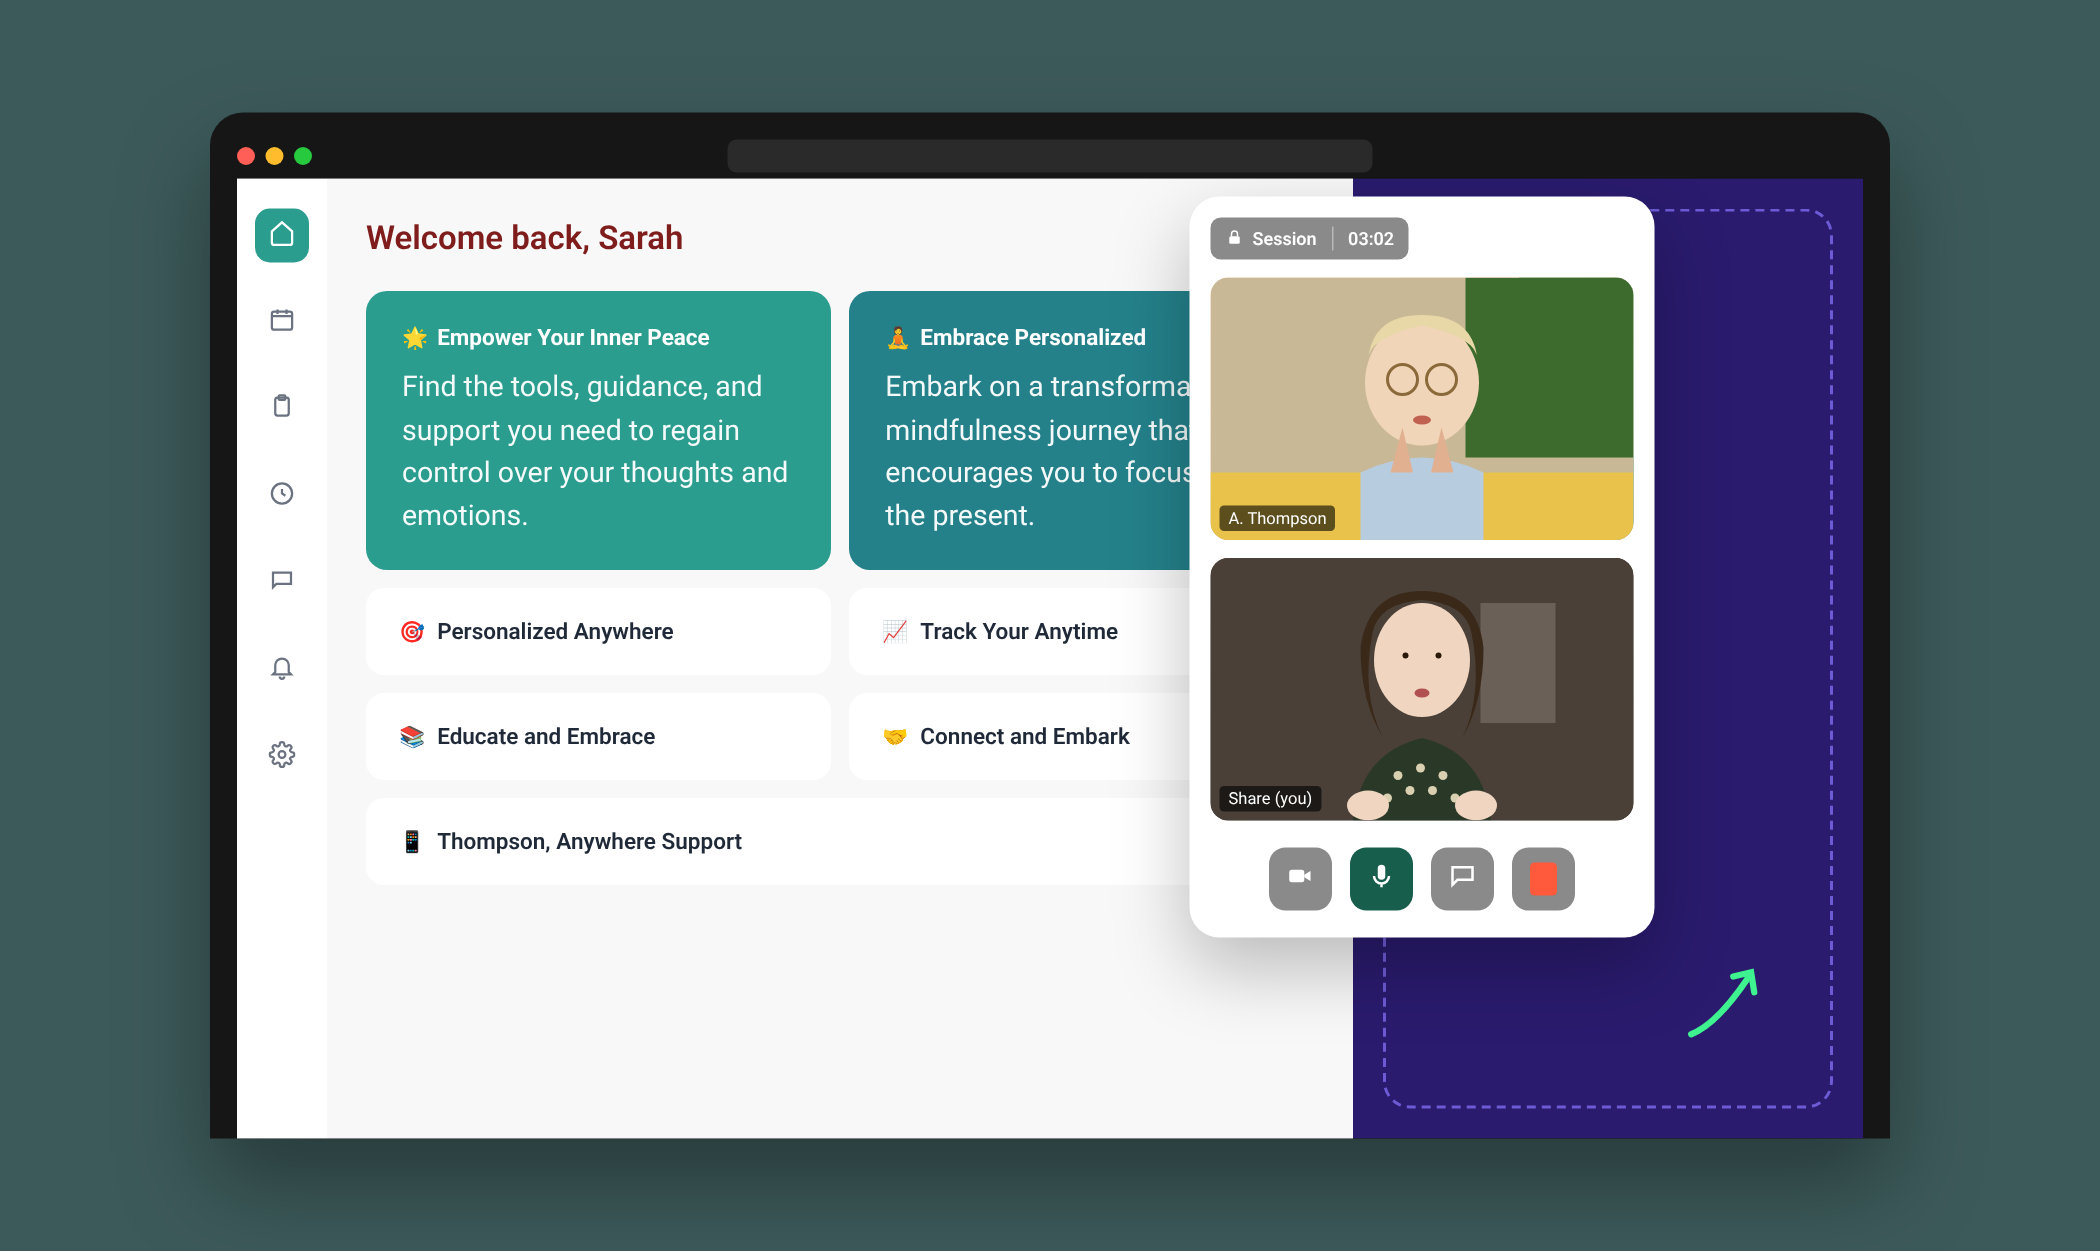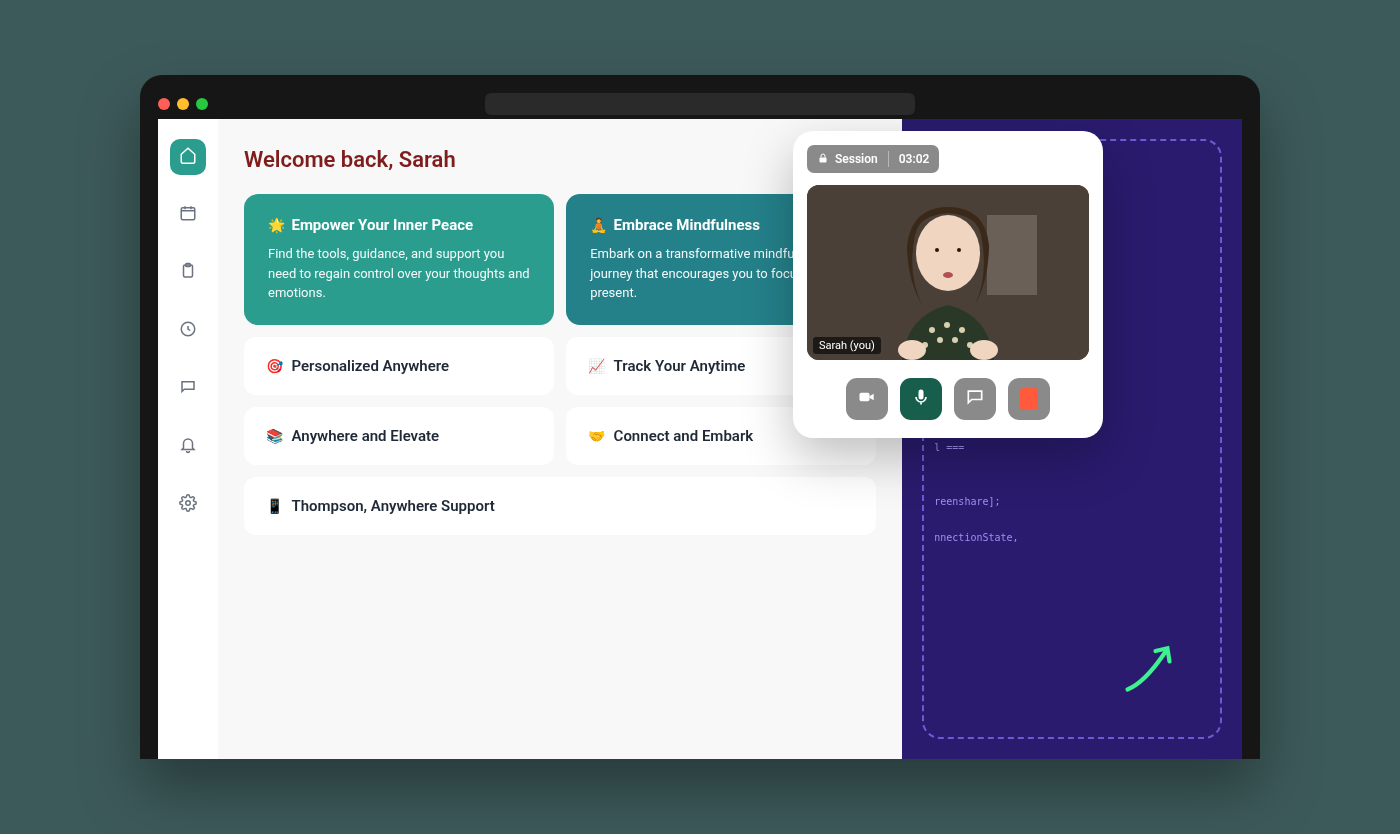--- a/index.html
+++ b/index.html
@@ -114,21 +114,21 @@
 .hero-card.teal { background: #24818a; }
 .hero-title {
   font-size: 15px;
   font-weight: 700;
   margin-bottom: 10px;
   display: flex;
   align-items: center;
   gap: 6px;
 }
 .hero-body {
-  font-size: 13px;
+  font-size: 19px;
   line-height: 1.5;
   opacity: 0.95;
 }
 .full-row { grid-column: 1 / -1; }
 .code-panel {
   width: 340px;
   background: #2a1b6e;
   padding: 20px;
   position: relative;
 }
@@ -309,36 +309,36 @@
               <div class="hero-title">
                 <span class="emoji">🌟</span>
                 <span>Empower Your Inner Peace</span>
               </div>
               <div class="hero-body">Find the tools, guidance, and support you need to regain control over your thoughts and emotions.</div>
             </div>
 
             <div class="hero-card teal">
               <div class="hero-title">
                 <span class="emoji">🧘</span>
-                <span>Embrace Mindfulness</span>
+                <span>Embrace Personalized</span>
               </div>
               <div class="hero-body">Embark on a transformative mindfulness journey that encourages you to focus on the present.</div>
             </div>
 
             <div class="feature-card">
               <span class="emoji">🎯</span>
               <span>Personalized Anywhere</span>
             </div>
             <div class="feature-card">
               <span class="emoji">📈</span>
               <span>Track Your Anytime</span>
             </div>
             <div class="feature-card">
               <span class="emoji">📚</span>
-              <span>Anywhere and Elevate</span>
+              <span>Educate and Embrace</span>
             </div>
             <div class="feature-card">
               <span class="emoji">🤝</span>
               <span>Connect and Embark</span>
             </div>
 
             <div class="feature-card full-row">
               <span class="emoji">📱</span>
               <span>Thompson, Anywhere Support</span>
             </div>
@@ -389,20 +389,35 @@
                 </svg>
             </span>
             <span>Session</span>
           </div>
           <div class="divider"></div>
           <div class="seg">
             <span>03:02</span>
           </div>
         </div>
 
+        <div class="video-tile tile-a">
+          <svg class="person-svg" viewBox="0 0 282 175" preserveAspectRatio="xMidYMid slice">
+            <rect x="0" y="0" width="282" height="175" fill="#c9b896"></rect>
+            <rect x="170" y="0" width="112" height="120" fill="#3d6b2e"></rect>
+            <rect x="0" y="130" width="282" height="45" fill="#e8c24a"></rect>
+            <ellipse cx="141" cy="70" rx="38" ry="42" fill="#f0d5b8"></ellipse>
+            <path d="M105 55 Q 108 25 141 25 Q 175 25 178 55 Q 178 40 141 32 Q 105 40 105 55" fill="#e8d8a8"></path>
+            <circle cx="128" cy="68" r="10" fill="none" stroke="#8a6a3a" stroke-width="2"></circle>
+            <circle cx="154" cy="68" r="10" fill="none" stroke="#8a6a3a" stroke-width="2"></circle>
+            <path d="M100 130 Q 141 110 182 130 L 182 175 L 100 175 Z" fill="#b8cce0"></path>
+            <path d="M120 130 L 128 100 L 135 130 M 147 130 L 154 100 L 162 130" fill="#e0b090" stroke="none"></path>
+            <ellipse cx="141" cy="95" rx="6" ry="3" fill="#c06050"></ellipse>
+          </svg>
+          <div class="name-tag">A. Thompson</div>
+        </div>
 
         <div class="video-tile tile-b">
           <svg class="person-svg" viewBox="0 0 282 175" preserveAspectRatio="xMidYMid slice">
             <rect x="0" y="0" width="282" height="175" fill="#4a4038"></rect>
             <rect x="180" y="30" width="50" height="80" fill="#6a6058"></rect>
             <ellipse cx="141" cy="68" rx="32" ry="38" fill="#f0d5c0"></ellipse>
             <path d="M108 50 Q 100 90 115 120 Q 100 95 100 60 Q 105 22 141 22 Q 178 22 182 60 Q 182 95 168 120 Q 182 90 174 50 Q 170 30 141 28 Q 112 30 108 50" fill="#3a2818"></path>
             <ellipse cx="141" cy="90" rx="5" ry="3" fill="#b05050"></ellipse>
             <circle cx="130" cy="65" r="2" fill="#2a1808"></circle>
             <circle cx="152" cy="65" r="2" fill="#2a1808"></circle>
@@ -410,21 +425,21 @@
             <circle cx="125" cy="145" r="3" fill="#d8d0b0"></circle>
               <circle cx="140" cy="140" r="3" fill="#d8d0b0"></circle>
               <circle cx="155" cy="145" r="3" fill="#d8d0b0"></circle>
             <circle cx="118" cy="160" r="3" fill="#d8d0b0"></circle>
               <circle cx="133" cy="155" r="3" fill="#d8d0b0"></circle>
               <circle cx="148" cy="155" r="3" fill="#d8d0b0"></circle>
               <circle cx="163" cy="160" r="3" fill="#d8d0b0"></circle>
             <ellipse cx="105" cy="165" rx="14" ry="10" fill="#f0d5c0"></ellipse>
             <ellipse cx="177" cy="165" rx="14" ry="10" fill="#f0d5c0"></ellipse>
           </svg>
-          <div class="name-tag">Sarah (you)</div>
+          <div class="name-tag">Share (you)</div>
         </div>
 
         <div class="call-controls">
           <div class="ctrl-btn">
             <span>
               <svg viewBox="0 0 24 24" fill="currentColor">
                   <rect x="3" y="7" width="12" height="10" rx="2"></rect>
                   <path d="M15 11l5-3v8l-5-3z"></path>
                 </svg>
             </span>

